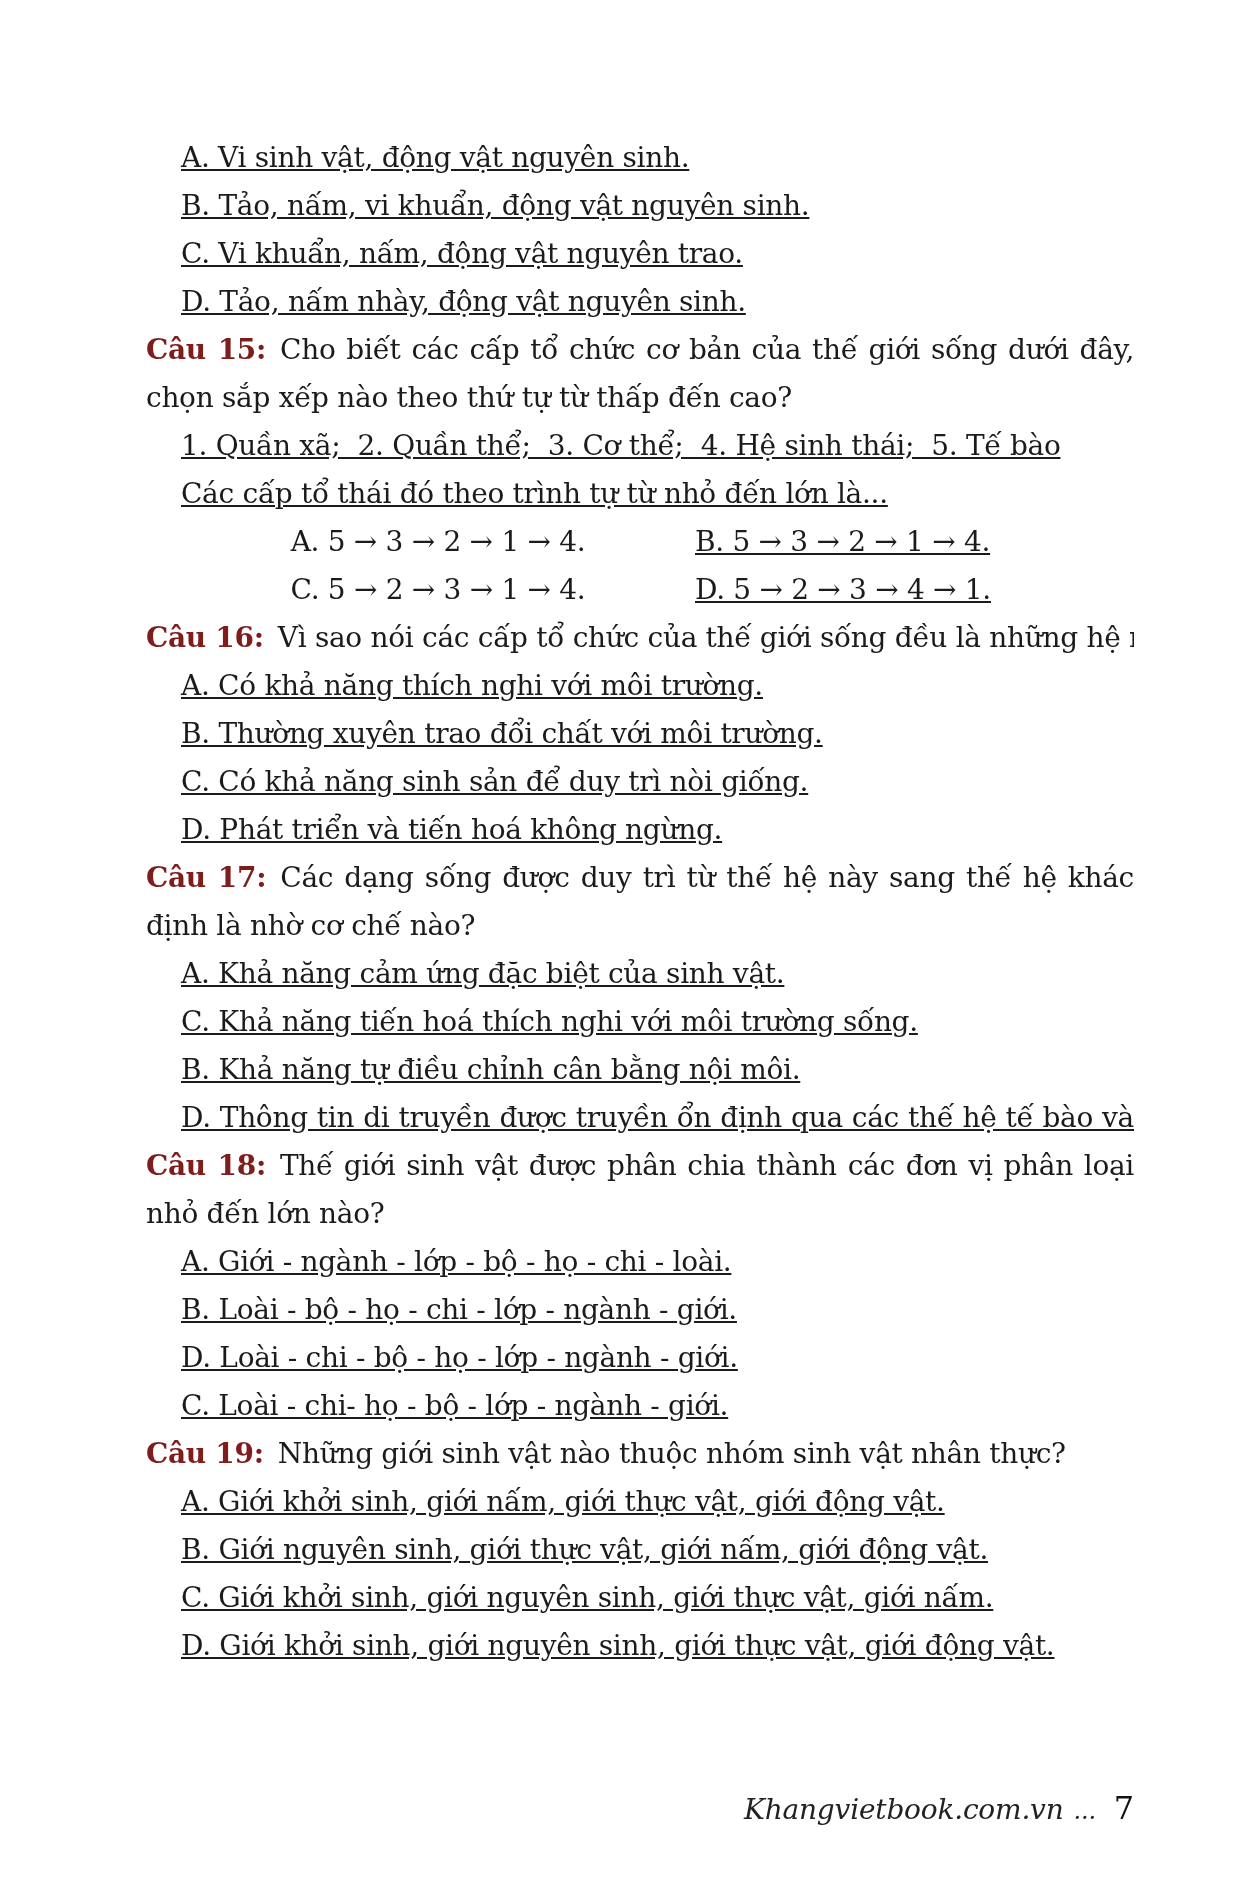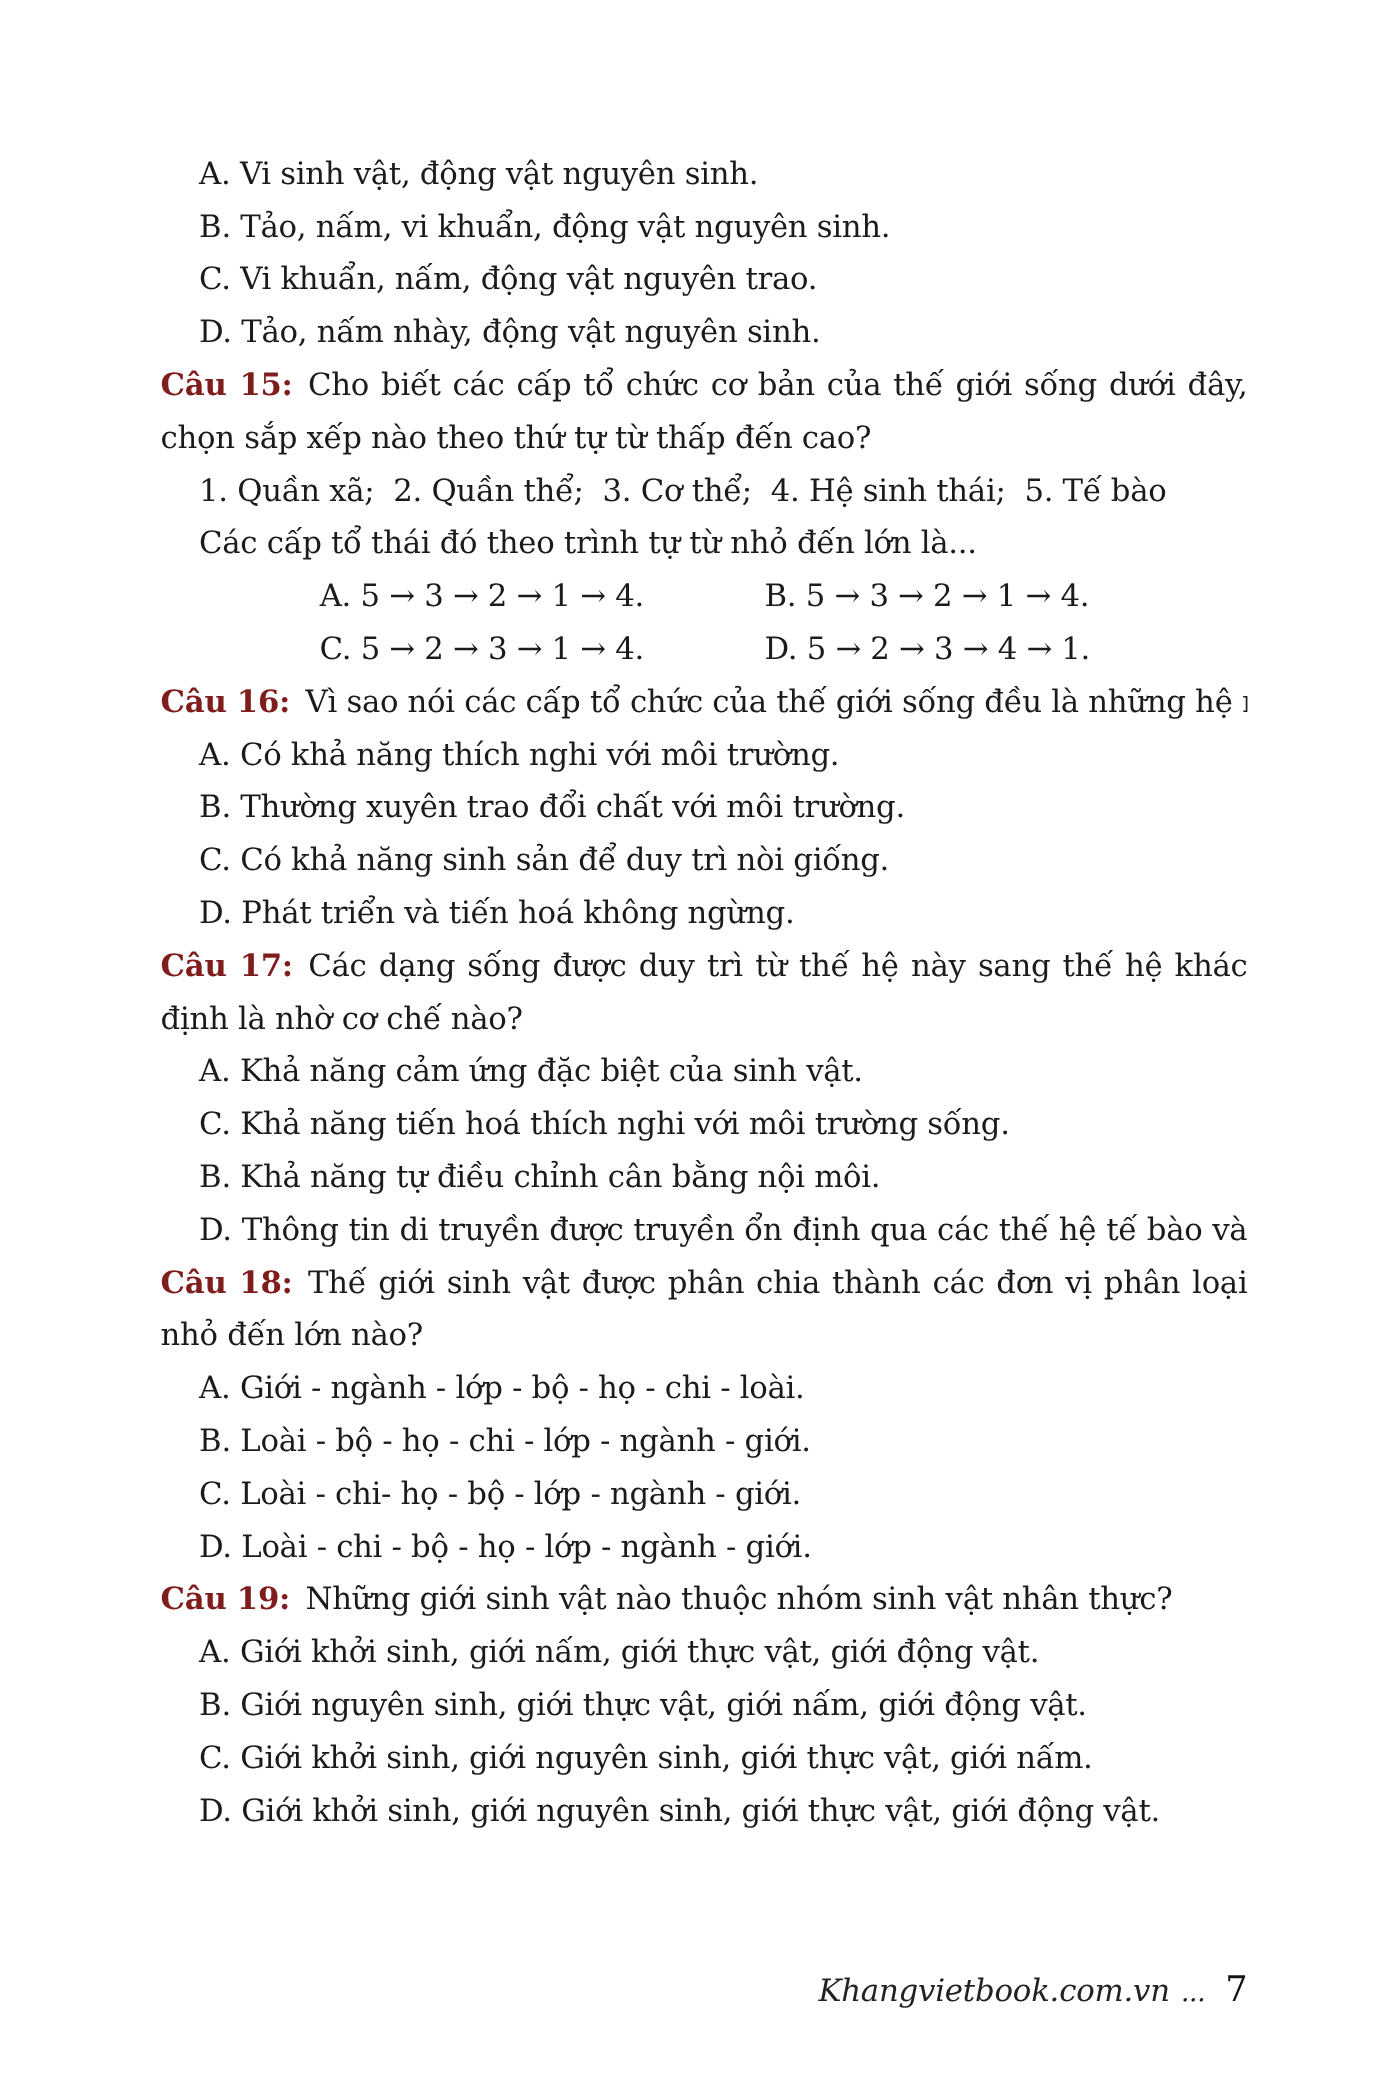--- a/index.html
+++ b/index.html
@@ -23,21 +23,21 @@
   }
   .line {
     height: 48px;
     line-height: 48px;
     font-size: 28px;
     letter-spacing: -0.3px;
     white-space: pre;         
     overflow: hidden;
   }
   .indent-0 { padding-left: 0; }
-  .indent-1 { padding-left: 35px; }
+  .indent-1 { padding-left: 35px; text-decoration: underline; }
   .indent-2 { padding-left: 76px; }
   .justify {
     white-space: normal;
     text-align: justify;
     text-align-last: justify;
     max-height: 48px;
   }
   .qlabel {
     font-weight: bold;
     margin-right: 14px;
@@ -91,22 +91,22 @@
     <div class="line indent-0 justify"><span class="qlabel">Câu 17:</span>Các dạng sống được duy trì từ thế hệ này sang thế hệ khác ổn</div>
     <div class="line indent-0">định là nhờ cơ chế nào?</div>
     <div class="line indent-1">A. Khả năng cảm ứng đặc biệt của sinh vật.</div>
     <div class="line indent-1">C. Khả năng tiến hoá thích nghi với môi trường sống.</div>
     <div class="line indent-1">B. Khả năng tự điều chỉnh cân bằng nội môi.</div>
     <div class="line indent-1 justify">D. Thông tin di truyền được truyền ổn định qua các thế hệ tế bào và</div>
     <div class="line indent-0 justify"><span class="qlabel">Câu 18:</span>Thế giới sinh vật được phân chia thành các đơn vị phân loại từ</div>
     <div class="line indent-0">nhỏ đến lớn nào?</div>
     <div class="line indent-1">A. Giới - ngành - lớp - bộ - họ - chi - loài.</div>
     <div class="line indent-1">B. Loài - bộ - họ - chi - lớp - ngành - giới.</div>
+    <div class="line indent-1">D. Loài - chi - bộ - họ - lớp - ngành - giới.</div>
     <div class="line indent-1">C. Loài - chi- họ - bộ - lớp - ngành - giới.</div>
-    <div class="line indent-1">D. Loài - chi - bộ - họ - lớp - ngành - giới.</div>
     <div class="line indent-0"><span class="qlabel">Câu 19:</span>Những giới sinh vật nào thuộc nhóm sinh vật nhân thực?</div>
     <div class="line indent-1">A. Giới khởi sinh, giới nấm, giới thực vật, giới động vật.</div>
     <div class="line indent-1">B. Giới nguyên sinh, giới thực vật, giới nấm, giới động vật.</div>
     <div class="line indent-1">C. Giới khởi sinh, giới nguyên sinh, giới thực vật, giới nấm.</div>
     <div class="line indent-1">D. Giới khởi sinh, giới nguyên sinh, giới thực vật, giới động vật.</div>
   </div>
 
 <div class="footer">
   <span>Khangvietbook.com.vn</span><span class="dots">...</span><span class="pagenum">7</span>
 </div>

